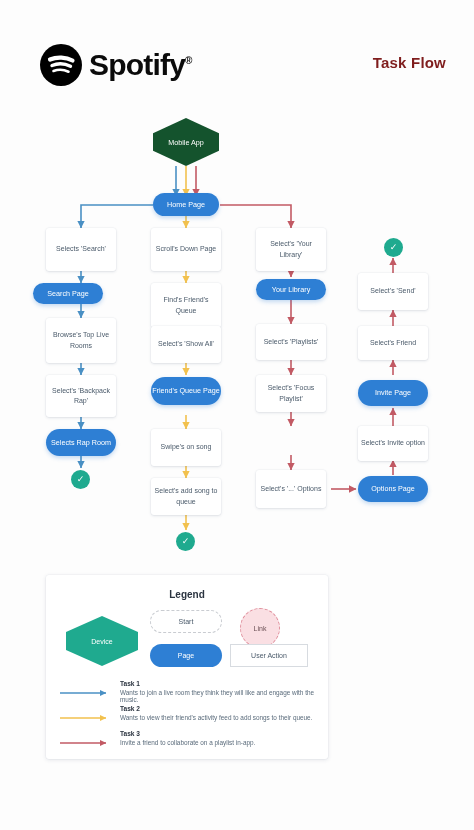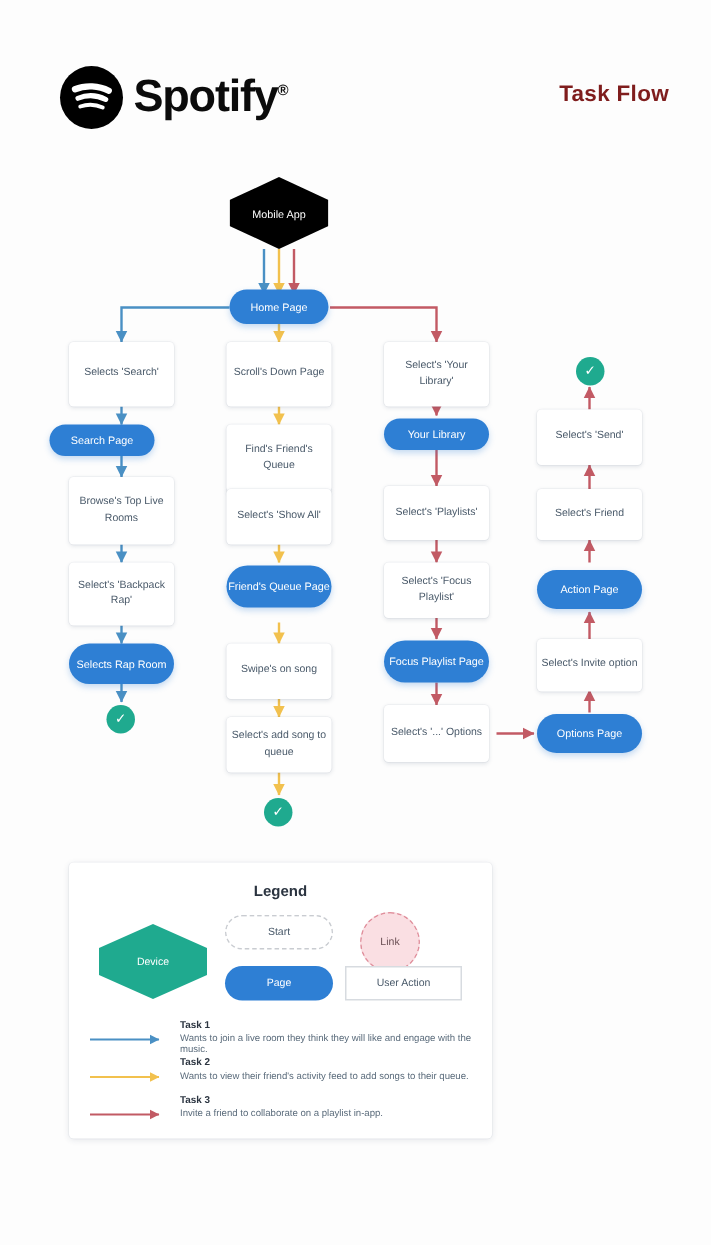--- a/index.html
+++ b/index.html
@@ -33,21 +33,21 @@
     box-shadow: 0 1px 3px rgba(40,60,90,0.13), 0 0 0 0.5px rgba(40,60,90,0.05);
     color: #4a5a6a; font-size: 7px; line-height: 1.45; padding: 3px;
   }
   .node.page {
     background: #2e7fd4; border-radius: 40px; color: #ffffff;
     font-size: 7.2px; line-height: 1.35; font-weight: normal;
     box-shadow: 0 2px 4px rgba(46,127,212,0.28);
   }
   .node.device {
     color: #ffffff; font-size: 7.2px;
-    background: #000000;
+    background: #14532d;
     clip-path: polygon(50% 0%, 100% 32%, 100% 68%, 50% 100%, 0% 68%, 0% 32%);
   }
   .node.check {
     width: 19px; height: 19px; border-radius: 50%; background: #1faa8f;
     color: #fff; font-size: 9px; line-height: 1;
   }
   .node.check::after { content: "✓"; display: block; }
 
   
   .legend-card {
@@ -206,36 +206,33 @@
     </div>
     <div class="node page" style="left:256px; top:279px; width:70px; height:21px;">
       <span>Your Library</span>
     </div>
     <div class="node action" style="left:256px; top:324px; width:70px; height:36px;">
       <span>Select's 'Playlists'</span>
     </div>
     <div class="node action" style="left:256px; top:375px; width:70px; height:37px;">
       <span>Select's 'Focus Playlist'</span>
     </div>
-    <div class="node page" style="left:256px; top:427px; width:70px; height:28px;">
-      <span>Focus Playlist Page</span>
-    </div>
     <div class="node action" style="left:256px; top:470px; width:70px; height:38px;">
       <span>Select's '...' Options</span>
     </div>
 
     <div class="node check" style="left:384px; top:238px;"></div>
     <div class="node action" style="left:358px; top:273px; width:70px; height:37px;">
       <span>Select's 'Send'</span>
     </div>
     <div class="node action" style="left:358px; top:326px; width:70px; height:34px;">
       <span>Select's Friend</span>
     </div>
     <div class="node page" style="left:358px; top:380px; width:70px; height:26px;">
-      <span>Action Page</span>
+      <span>Invite Page</span>
     </div>
     <div class="node action" style="left:358px; top:426px; width:70px; height:35px;">
       <span>Select's Invite option</span>
     </div>
     <div class="node page" style="left:358px; top:476px; width:70px; height:26px;">
       <span>Options Page</span>
     </div>
   </div>
 
   <div class="legend-card">

